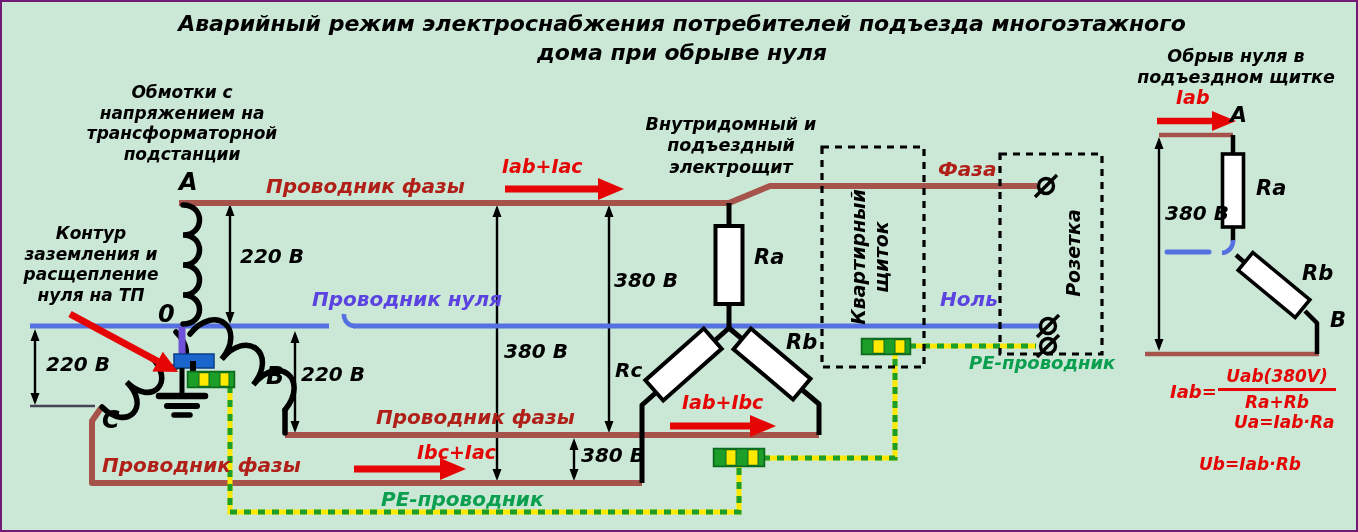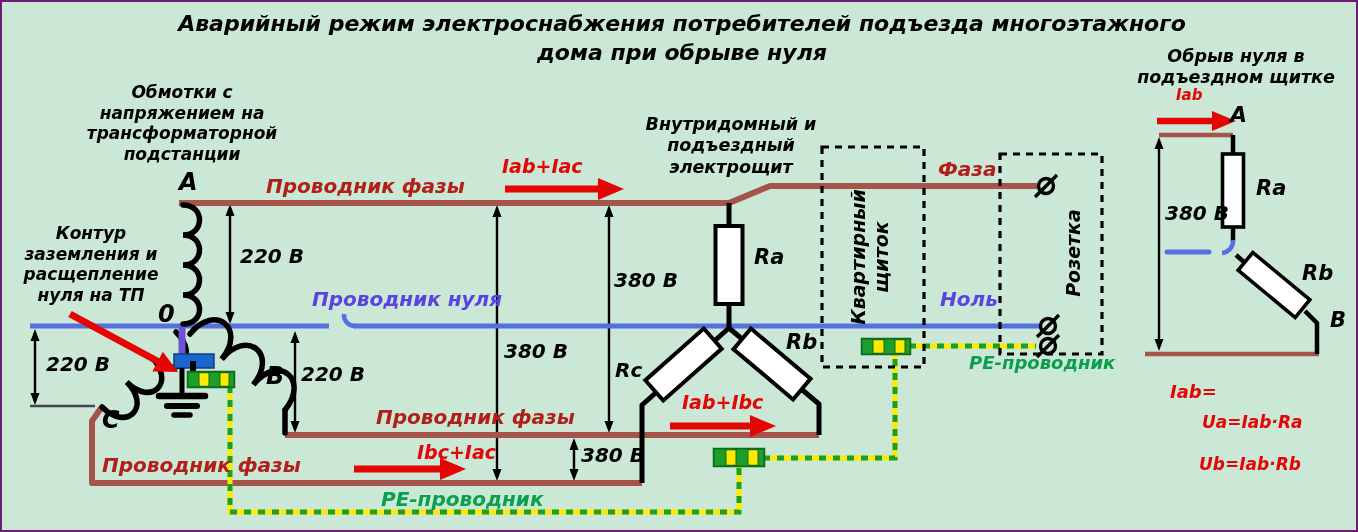--- a/index.html
+++ b/index.html
@@ -227,24 +227,28 @@
 <div class="lbl ctr vtext" style="left:761px;top:229px;width:220px;height:52px;font-size:19px;">Квартирный
 щиток</div>
 <div class="lbl ctr vtext" style="left:1011px;top:238px;width:124px;height:26px;font-size:19px;">Розетка</div>
 
 <div class="lbl red" style="left:936px;top:155px;font-size:20px;">Фаза</div>
 <div class="lbl violet" style="left:938px;top:285px;font-size:20px;">Ноль</div>
 <div class="lbl green" style="left:925px;top:350px;font-size:18px;">PE-проводник</div>
 
 <div class="lbl ctr" style="left:1113px;top:44px;width:242px;font-size:17.5px;">Обрыв нуля в
 подъездном щитке</div>
-<div class="lbl bright" style="left:1174px;top:84px;font-size:15px;">Iab</div>
+<div class="lbl bright" style="left:1174px;top:84px;font-size:19px;">Iab</div>
 <div class="lbl" style="left:1228px;top:100px;font-size:22px;">A</div>
 <div class="lbl" style="left:1163px;top:199px;font-size:20px;">380 В</div>
 <div class="lbl" style="left:1254px;top:174px;font-size:21px;">Ra</div>
 <div class="lbl" style="left:1300px;top:259px;font-size:21px;">Rb</div>
 <div class="lbl" style="left:1328px;top:306px;font-size:21px;">B</div>
 
 <div class="lbl bright" style="left:1168px;top:379px;font-size:18px;">Iab=</div>
-<div class="lbl bright" style="left:1200px;top:410px;font-size:17px;">Ua=Iab·Ra</div>
+<div class="fraction" style="left:1214px;top:364px;width:122px;font-size:17px;line-height:1.25;">
+  <span class="num">Uab(380V)</span>
+  <div class="den">Ra+Rb</div>
+</div>
+<div class="lbl bright" style="left:1232px;top:410px;font-size:17px;">Ua=Iab·Ra</div>
 <div class="lbl bright" style="left:1197px;top:452px;font-size:17px;">Ub=Iab·Rb</div>
 
 </div>
 
 </body></html>

